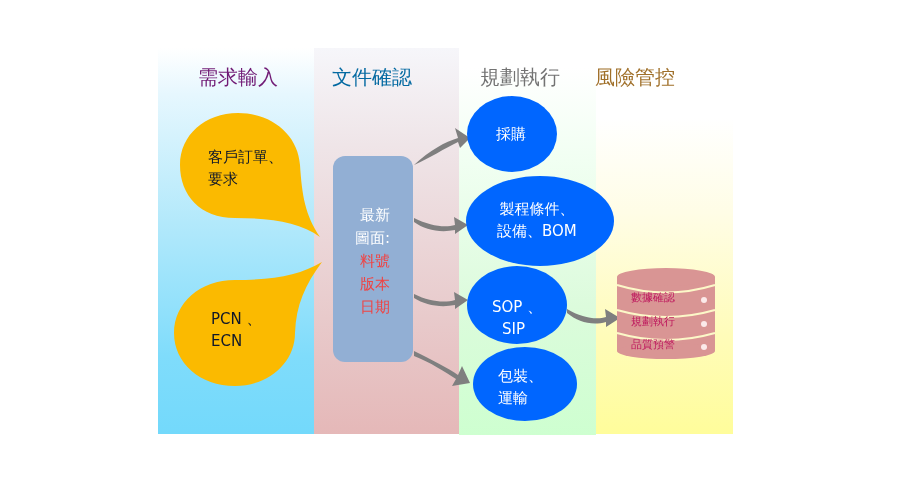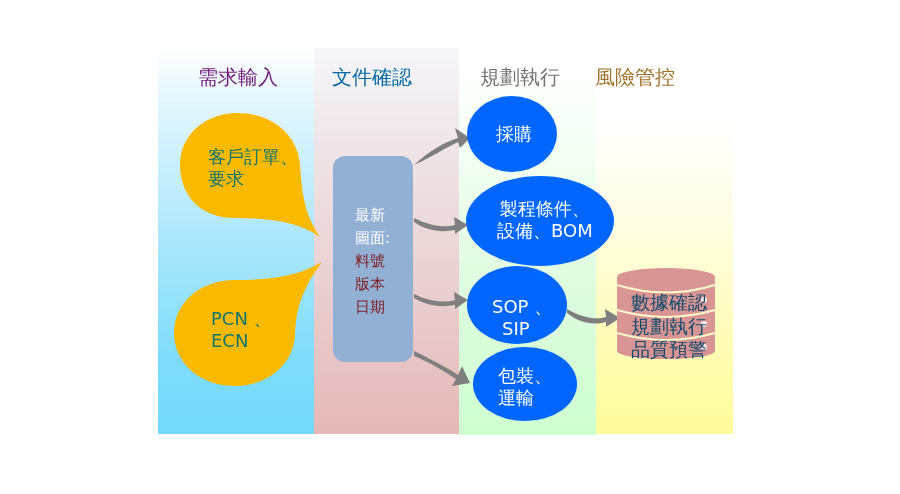--- a/index.html
+++ b/index.html
@@ -14,28 +14,28 @@
           background: linear-gradient(to bottom, #ffffff 0%, #f1fff2 25%, #dcfbdc 65%, #ceffd0 100%); }
   #col4 { left: 596px; top: 118px; width: 137px; height: 316px;
           background: linear-gradient(to bottom, #ffffff 0%, #fffde6 30%, #fffcb8 70%, #fffd9b 100%); }
   .head { position: absolute; top: 64px; font-family: "DejaVu Serif", "Liberation Serif", serif;
           font-size: 20px; white-space: nowrap; }
   #head1 { left: 190px; color: #701a75; margin-left: 8px; }
   #head2 { left: 332px; color: #0369a1; }
   #head3 { left: 480px; color: #737373; }
   #head4 { left: 595px; color: #a0702a; }
   svg.shapes { position: absolute; left: 0; top: 0; width: 900px; height: 494px; }
-  .txt { position: absolute; font-size: 18px; line-height: 22px; white-space: nowrap; }
+  .txt { position: absolute; font-size: 15px; line-height: 22px; white-space: nowrap; }
   .white { color: #ffffff; }
-  .yellow { color: #7f1d1d; }
-  .cream { color: #0f766e; }
+  .yellow { color: #ef4444; }
+  .cream { color: #0f172a; }
   #docbox { position: absolute; left: 333px; top: 156px; width: 80px; height: 206px;
             background: #92afd4; border-radius: 12px; }
-  #doc-text { position: absolute; left: 355px; top: 204px; font-size: 15px; line-height: 23px; }
-  .db-label { position: absolute; color: #0c4a6e; font-size: 19px; white-space: nowrap; }
+  #doc-text { position: absolute; left: 355px; top: 204px; font-size: 15px; line-height: 23px; text-align: right; }
+  .db-label { position: absolute; color: #be185d; font-size: 11px; white-space: nowrap; }
 </style>
 </head>
 <body>
 
 <div class="col" id="col1"></div>
 <div class="col" id="col2"></div>
 <div class="col" id="col3"></div>
 <div class="col" id="col4"></div>
 
 <div class="head" id="head1">需求輸入</div>

